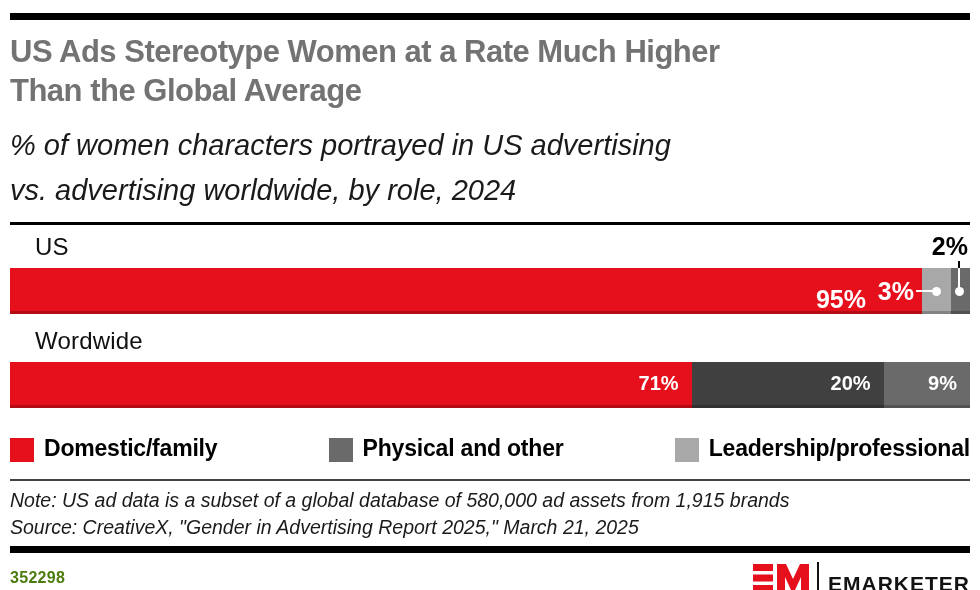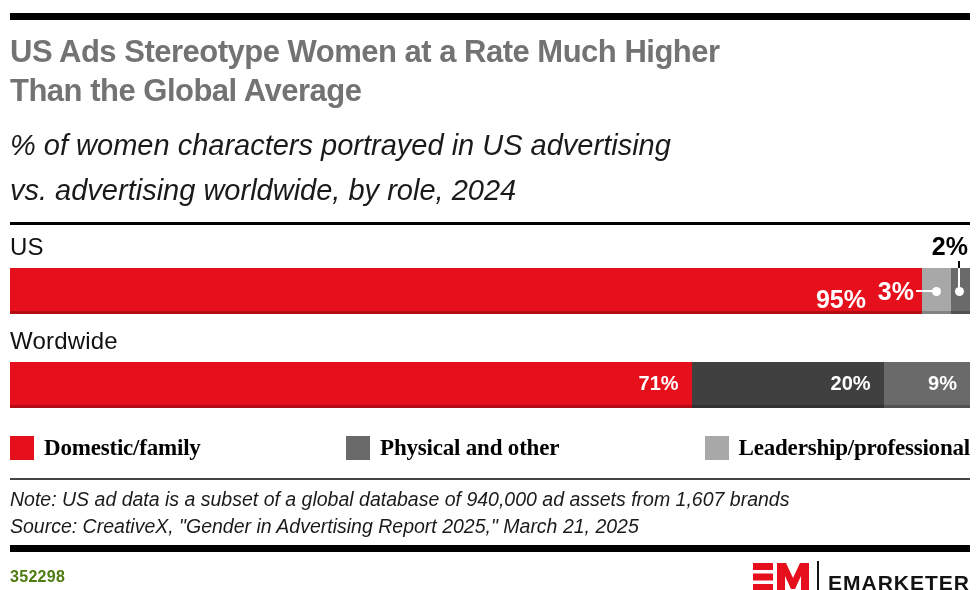--- a/index.html
+++ b/index.html
@@ -9,21 +9,21 @@
 
   .rule-top { margin-top: 13px; height: 7px; background: #000; }
 
   .title { margin-top: 12px; color: #737373; font-weight: bold; font-size: 31px;
            line-height: 39px; letter-spacing: -0.5px; }
   .subtitle { margin-top: 13px; font-style: italic; font-size: 29px; line-height: 45px;
               color: #1a1a1a; font-weight: 400; }
 
   .rule-mid { margin-top: 9px; height: 3px; background: #000; }
 
-  .row-header { display: flex; justify-content: space-between; align-items: baseline; }
+  .row-header { display: flex; justify-content: space-between; align-items: baseline; margin-left: 25px; }
   .row-header.us { margin-top: 7px; }
   .row-header.ww { margin-top: 13px; }
   .cat-label { font-size: 24px; font-weight: 500; letter-spacing: 0.2px; color: #111; }
   .callout-top { font-size: 25px; font-weight: bold; color: #000; padding-right: 2px; }
 
   .bar { position: relative; display: flex; height: 46px; margin-top: 7px; width: 100%; }
   .seg { height: 100%; box-shadow: inset 0 -3px 0 rgba(0,0,0,0.22); }
   .seg-label { display: block; line-height: 43px; text-align: right; padding-right: 13px;
                color: #fff; font-size: 20px; font-weight: bold; }
 
@@ -35,21 +35,21 @@
   .conn3 { position: absolute; right: 33px; top: calc(50% - 1px); width: 21px; height: 2px;
            background: #fff; }
   .conn2 { position: absolute; right: 10px; top: -7px; width: 2px; height: 30px;
            background: linear-gradient(to bottom, #000 0, #000 7px, #fff 7px, #fff 100%); }
   .dot { position: absolute; top: calc(50% - 4.5px); width: 9px; height: 9px;
          border-radius: 50%; background: #fff; }
   .d3 { right: 29px; }
   .d2 { right: 6px; }
 
   .legend { margin-top: 27px; display: flex; justify-content: space-between; }
-  .legend-item { display: flex; align-items: center; font-family: Liberation Serif, serif; }
+  .legend-item { display: flex; align-items: flex-end; }
   .legend-swatch { width: 24px; height: 24px; margin-right: 10px; flex: 0 0 auto; }
   .legend-label { font-size: 23px; font-weight: bold; color: #000; letter-spacing: -0.2px; }
 
   .rule-note { margin-top: 17px; height: 2px; background: #444; }
   .footnote { margin-top: 6px; font-style: italic; font-size: 19.5px; line-height: 27px;
               color: #1a1a1a; }
 
   .rule-bottom { margin-top: 5px; height: 7px; background: #000; }
 
   .footer { margin-top: 7px; display: flex; justify-content: space-between; align-items: center; }
@@ -120,21 +120,21 @@
     </div>
     <div class="legend-item">
       <span class="legend-swatch" style="background: rgb(168, 168, 168);"></span>
       <span class="legend-label">Leadership/professional</span>
     </div>
   </div>
 
   <div class="rule-note"></div>
 
   <div class="footnote">
-    <div>Note: US ad data is a subset of a global database of 940,000 ad assets from 1,607 brands</div>
+    <div>Note: US ad data is a subset of a global database of 580,000 ad assets from 1,915 brands</div>
     <div>Source: CreativeX, "Gender in Advertising Report 2025," March 21, 2025</div>
   </div>
 
   <div class="rule-bottom"></div>
 
   <div class="footer">
     <span class="chart-id">352298</span>
     <div class="brand">
       <svg width="56" height="30" viewBox="0 0 56 30">
         <rect x="0" y="1" width="20" height="7" fill="#e6101c"></rect>

